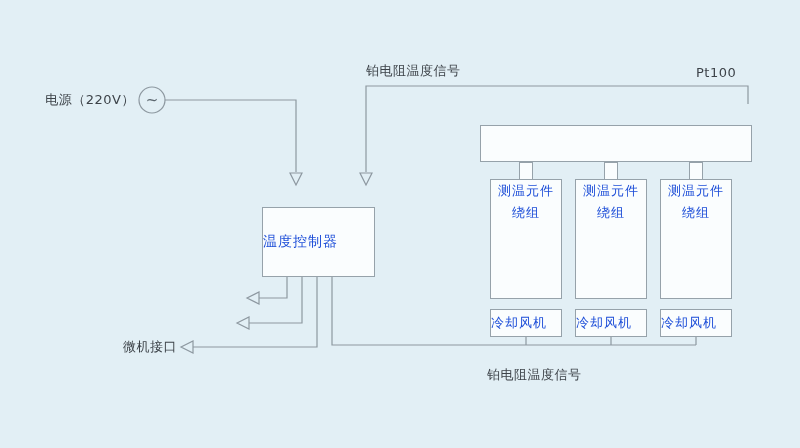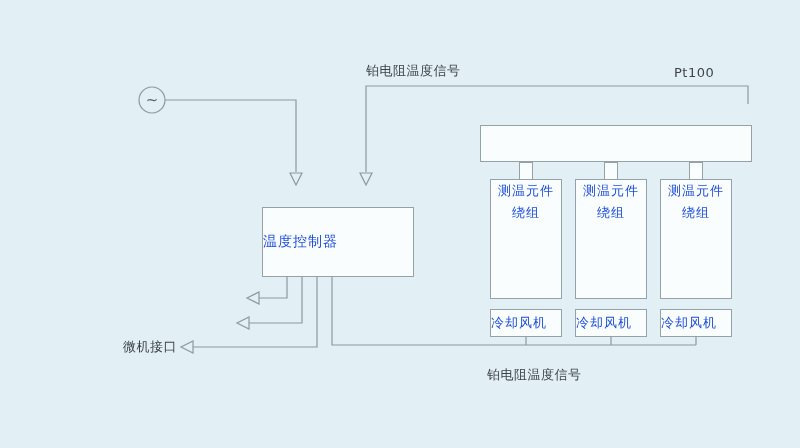--- a/index.html
+++ b/index.html
@@ -53,26 +53,27 @@
       <polygon points="237,323 249,317 249,329"></polygon>
       <polygon points="181,347 193,341 193,353"></polygon>
       <polygon points="526,315 520,327 532,327"></polygon>
       <polygon points="611,315 605,327 617,327"></polygon>
       <polygon points="696,315 690,327 702,327"></polygon>
     </g>
   </svg>
 
   <div class="ac-symbol" style="left:139px;top:91px;">~</div>
 
+  <div class="lbl" style="left:43px;top:92px;width:92px;text-align:right;">电源（220V）</div>
   <div class="lbl" style="left:366px;top:63px;">铂电阻温度信号</div>
-  <div class="lbl" style="left:674px;top:65px;">Pt100</div>
+  <div class="lbl" style="left:696px;top:65px;">Pt100</div>
   <div class="lbl" style="left:107px;top:339px;width:70px;text-align:right;font-family:Liberation Serif, serif;">微机接口</div>
   <div class="lbl" style="left:487px;top:367px;">铂电阻温度信号</div>
 
-  <div class="box controller" style="left:262px;top:185px;width:152px;height:70px;">
+  <div class="box controller" style="left:262px;top:185px;width:113px;height:70px;">
     <span>温度控制器</span>
   </div>
 
   <div class="box" style="left:480px;top:103px;width:272px;height:37px;"></div>
 
   <div class="box sensor" style="left:519px;top:140px;width:14px;height:18px;"></div>
   <div class="box sensor" style="left:604px;top:140px;width:14px;height:18px;"></div>
   <div class="box sensor" style="left:689px;top:140px;width:14px;height:18px;"></div>
 
   <div class="box winding" style="left:490px;top:157px;width:72px;height:120px;">

